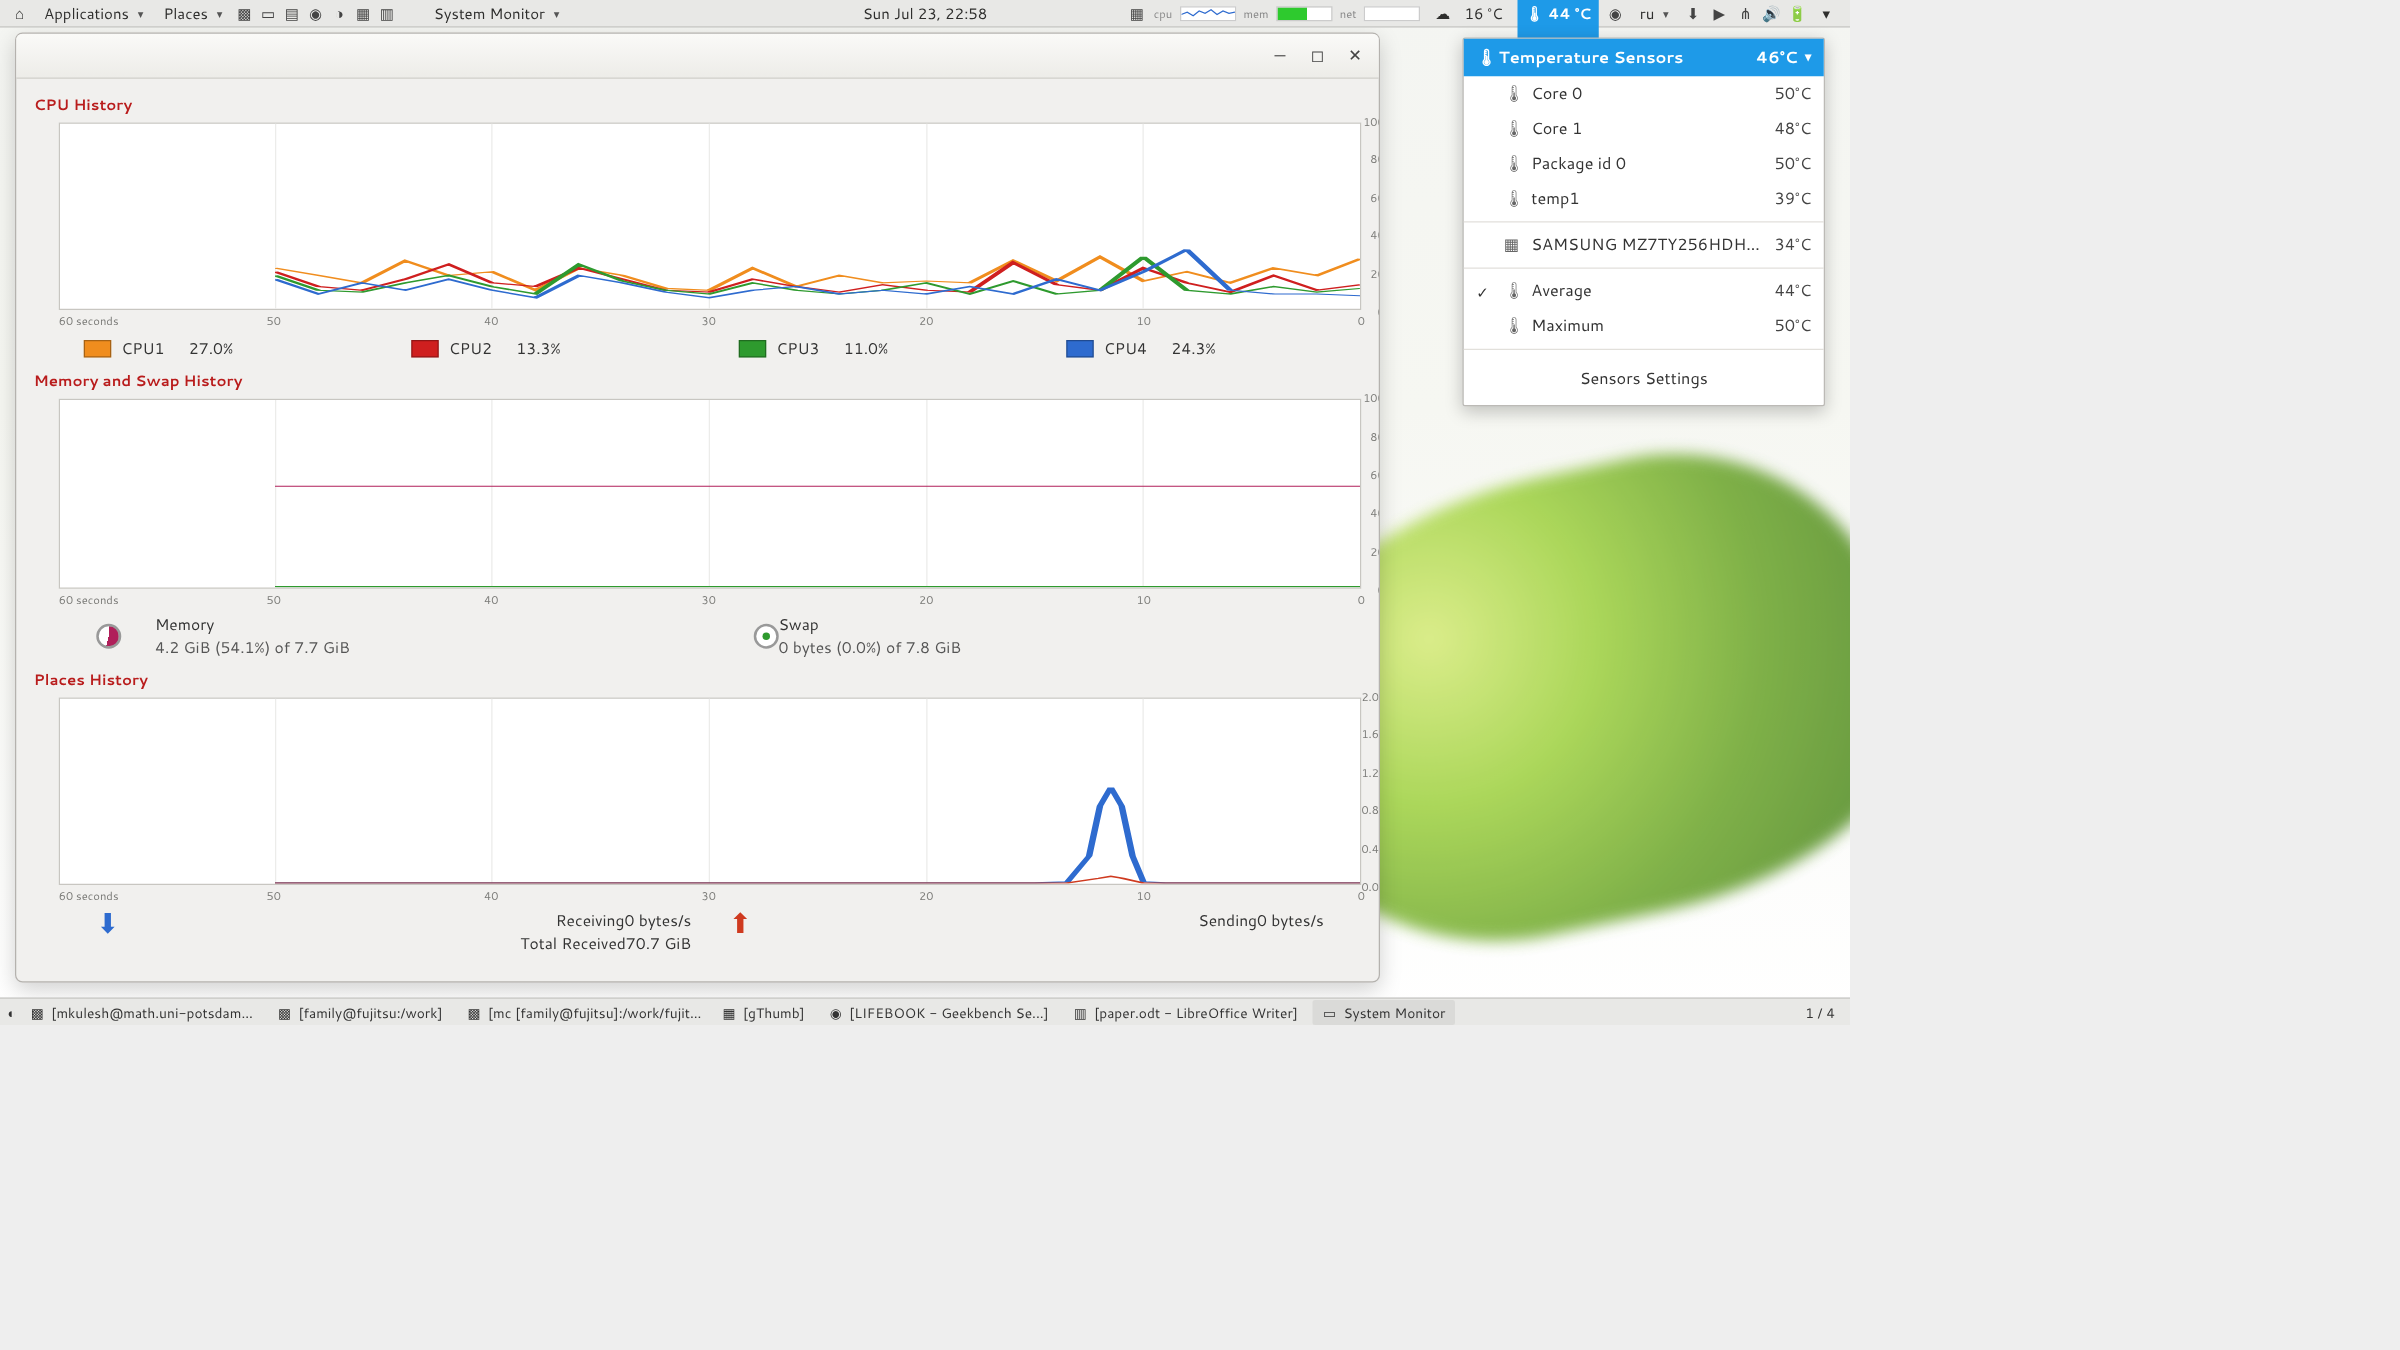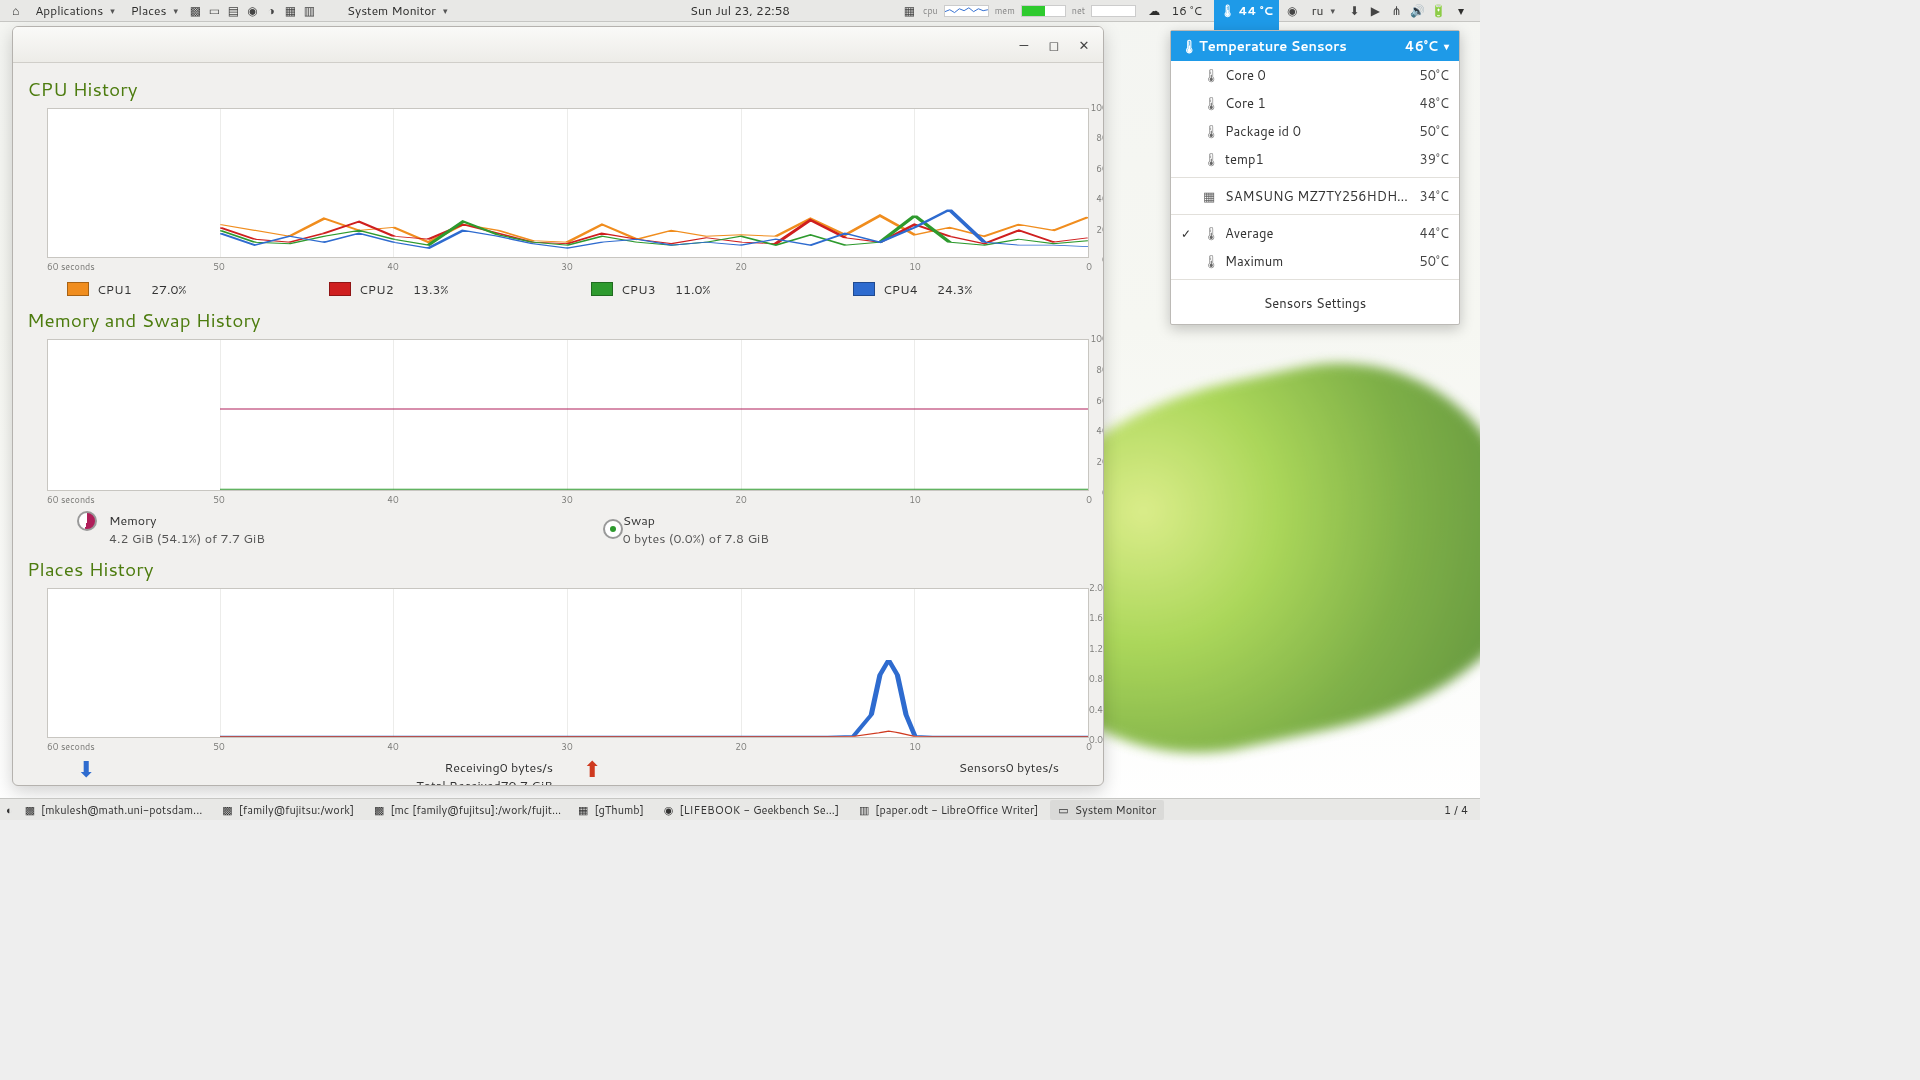--- a/index.html
+++ b/index.html
@@ -32,21 +32,21 @@
 
 .window { position: absolute; left: 12px; top: 26px; width: 1092px; height: 760px; background: #f1f0ee; border: 1px solid #b5b2ae; border-radius: 6px; box-shadow: 0 6px 18px rgba(0,0,0,.18); overflow: hidden; z-index: 3; }
 .titlebar { height: 36px; border-bottom: 1px solid #d0cec9; background: linear-gradient(#fafaf8, #edece8); position: relative; display: flex; align-items: center; justify-content: center; }
 .tabstack { display: inline-flex; border: 1px solid #bfbdb7; border-radius: 3px; overflow: hidden; background: #f6f5f1; }
 .tabstack .tab { padding: 5px 18px; font-size: 13px; color: #3b3b3a; border-right: 1px solid #cfcdc7; background: linear-gradient(#fdfdfb, #eeede9); }
 .tabstack .tab:last-child { border-right: none; }
 .tabstack .tab.active { background: linear-gradient(#e3e2dc, #d7d5cf); box-shadow: inset 0 1px 3px rgba(0,0,0,.18); }
 .winctrls { position: absolute; right: 8px; top: 7px; display: flex; gap: 8px; }
 .winctrls div { width: 22px; height: 22px; display: flex; align-items: center; justify-content: center; font-size: 13px; color: #444; border-radius: 3px; }
 .body { padding: 8px 14px 8px 14px; font-size: 12.5px; color: #333; }
-.section-title { font-size: 19px; font-weight: 400; color: #4d7c0f; margin: 4px 0 6px 0; }
+.section-title { font-size: 12px; font-weight: 700; color: #b91c1c; margin: 4px 0 6px 0; }
 .chartbox { background: #fff; border: 1px solid #c8c6c1; height: 150px; margin-left: 20px; position: relative; }
 .chartbox.h226 { height: 152px; }
 .chartbox .grid-v { position: absolute; top: 0; bottom: 0; width: 1px; background: #ececea; }
 .yaxis { position: absolute; right: -28px; top: -2px; bottom: -2px; width: 26px; font-size: 9px; color: #7a7a77; }
 .yaxis div { position: absolute; right: 0; transform: translateY(-50%); white-space: nowrap; }
 .yaxis-net { right: -42px; width: 40px; }
 .xaxis { position: relative; height: 12px; margin-left: 20px; font-size: 9px; color: #7a7a77; margin-top: 2px; }
 .xaxis div { position: absolute; top: 0; transform: translateX(-50%); }
 .legend-row { display: flex; gap: 30px; margin: 8px 4px 8px 40px; align-items: center; }
 .legend-item { display: flex; align-items: center; gap: 8px; width: 250px; }
@@ -190,21 +190,21 @@
     <div class="xaxis">
       <div style="left:0;transform:none">60 seconds</div>
         <div style="left:16.5%">50</div>
         <div style="left:33.2%">40</div>
         <div style="left:49.9%">30</div>
         <div style="left:66.6%">20</div>
         <div style="left:83.3%">10</div>
         <div style="left:100%">0</div>
     </div>
     <div class="mem-legend">
-      <div style="display:flex;gap:12px;align-items:flex-start;width:48%">
+      <div style="display:flex;gap:27px;align-items:center;width:48%">
         <div class="mem-pie" style="background:conic-gradient(#b01f5a 0 54.1%, #fff 54.1% 100%)"></div>
         <div>
           <div>Memory</div>
           <div style="color:#555">4.2 GiB (54.1%) of 7.7 GiB</div>
         </div>
       </div>
       <div style="display:flex;gap:0;align-items:center">
         <div class="mem-pie" style="background:#fff">
             <div style="position:absolute;inset:5px;border-radius:50%;background:#2e9a2e"></div>
           </div>
@@ -255,21 +255,21 @@
           <div class="row">
               <span>Total Received</span>
               <span>70.7 GiB</span>
             </div>
         </div>
       </div>
       <div class="net-col">
         <span class="net-arrow" style="color:#cf3a1f">⬆</span>
         <div class="net-stats">
           <div class="row">
-              <span>Sensors</span>
+              <span>Sending</span>
               <span>0 bytes/s</span>
             </div>
         </div>
       </div>
     </div>
   </div>
 </div>
 
 <div class="sensors">
   <div class="header">

